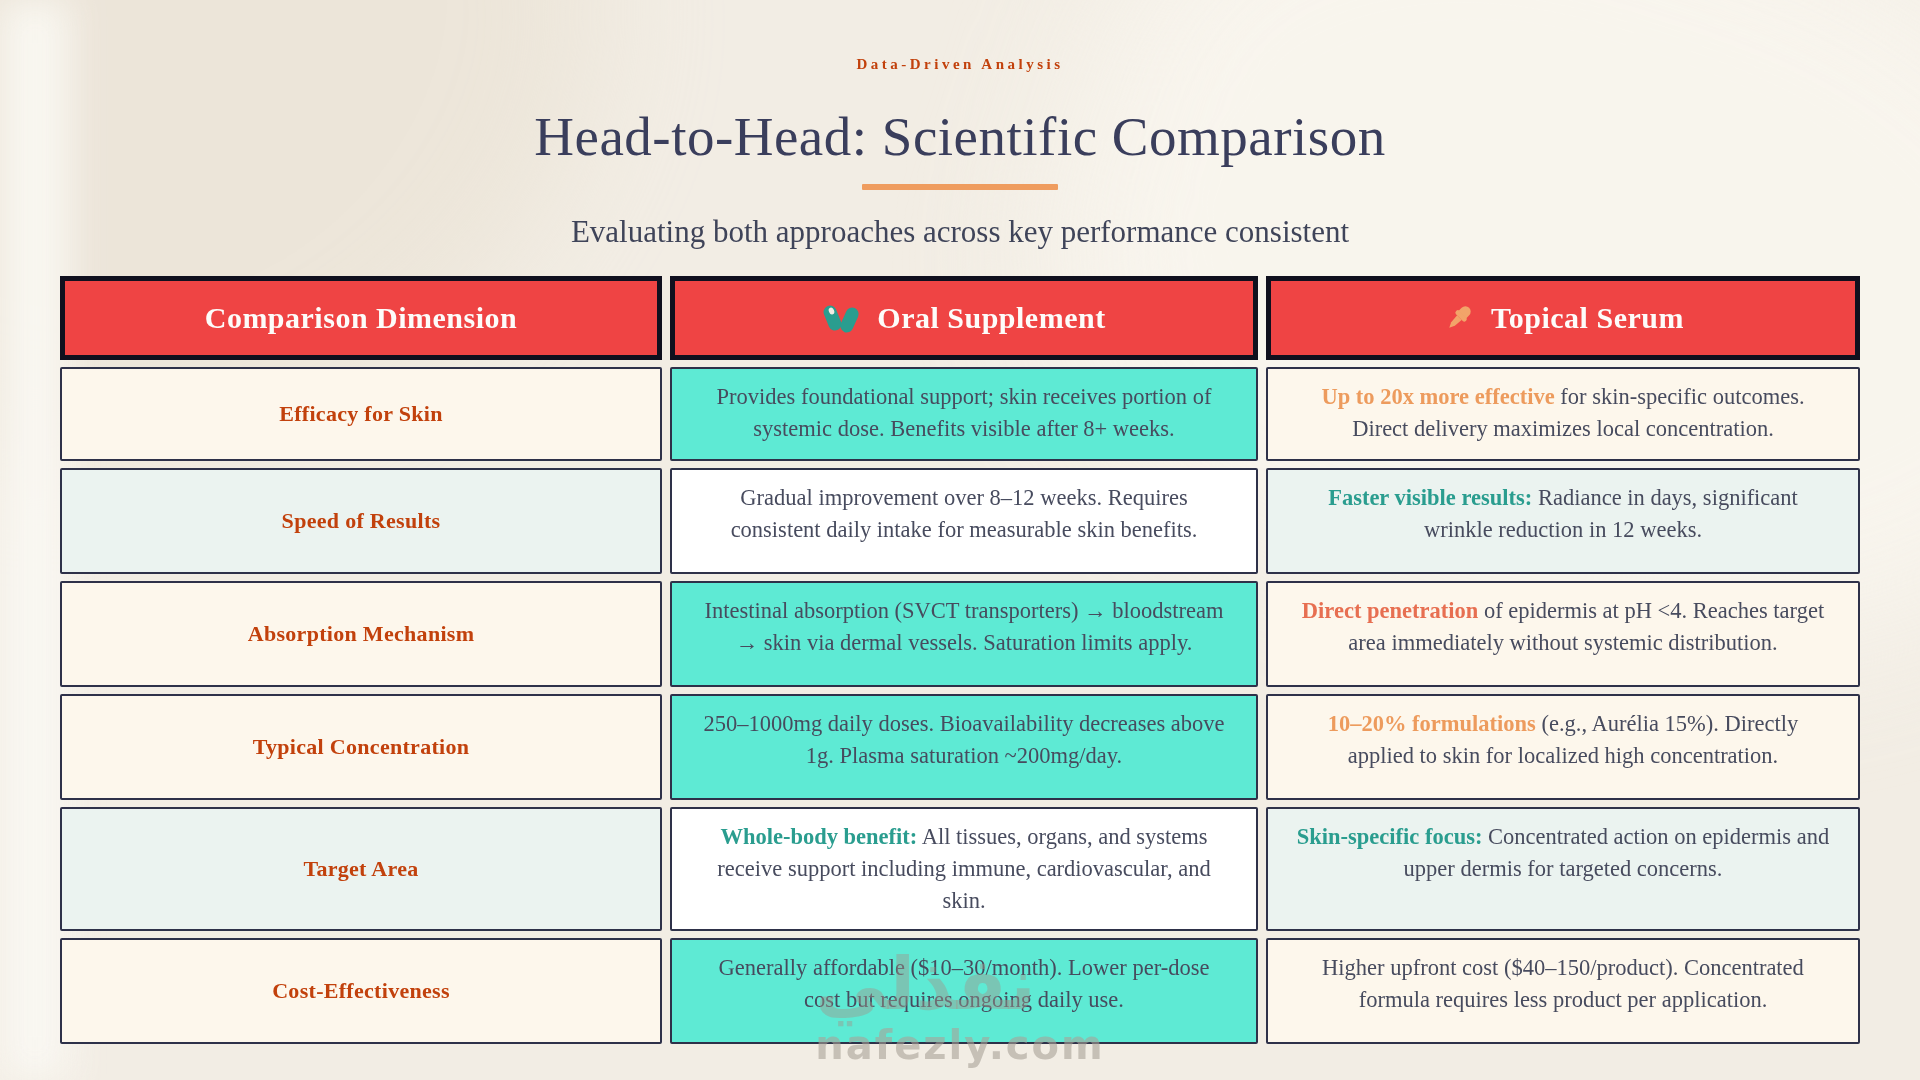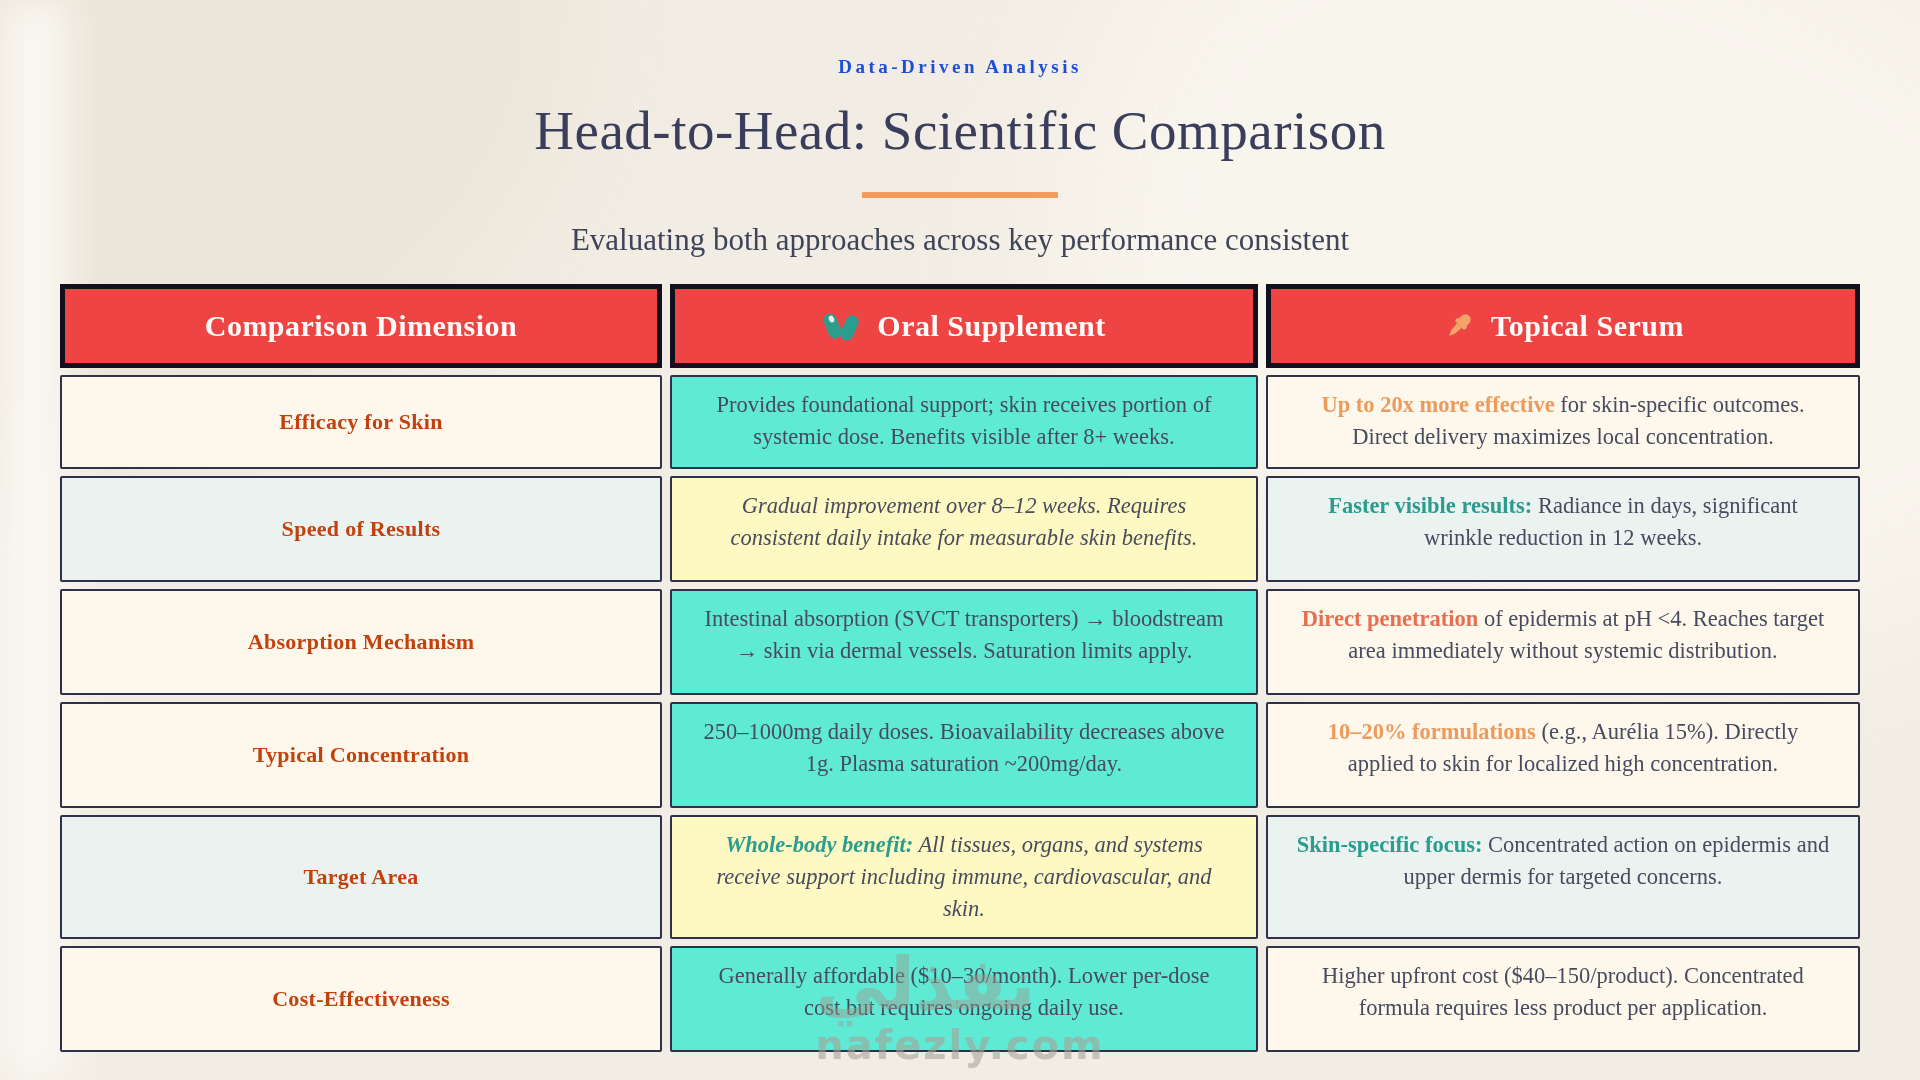--- a/index.html
+++ b/index.html
@@ -14,24 +14,24 @@
   .decor-1 { width: 900px; height: 700px; left: -280px; top: -260px;
              background: #e6ddcd; opacity: .45; border-radius: 50%;
              transform: rotate(-28deg); filter: blur(60px); }
   .decor-2 { width: 1100px; height: 760px; right: -240px; top: -120px;
              background: #faf7f0; opacity: .8; border-radius: 48% 52% 60% 40%;
              transform: rotate(18deg); filter: blur(70px); }
   .decor-3 { width: 70px; height: 1080px; left: 0; top: 0;
              background: #faf8f3; opacity: .9; filter: blur(18px); }
 
   .hero { position: relative; z-index: 1; text-align: center; padding-top: 56px; }
-  .eyebrow { font-size: 19px; font-weight: bold; letter-spacing: 3.5px;
-             color: #1d4ed8; margin-bottom: 21px; }
+  .eyebrow { font-size: 15px; font-weight: bold; letter-spacing: 3.5px;
+             color: #c2410c; margin-bottom: 32px; }
   .page-title { font-size: 55px; font-weight: 500; color: #3A3E5C;
-                letter-spacing: .5px; margin-bottom: 30px; }
+                letter-spacing: .5px; margin-bottom: 16px; }
   .title-underline { width: 196px; height: 6px; background: #EF9C5E;
                      margin: 0 auto 24px auto; border-radius: 1px; }
   .subtitle { font-size: 31px; color: #3F4459; }
 
   .comparison-table {
     position: relative; z-index: 1;
     width: 1800px; margin: 26px auto 0 auto;
     display: grid;
     grid-template-columns: 602px 588px 594px;
     column-gap: 8px; row-gap: 7px;
@@ -59,21 +59,21 @@
   .comparison-table > .cell:nth-child(-n+6) { min-height: 94px; }
 
   .dim-cell { font-size: 22px; font-weight: bold; color: #c2410c; letter-spacing: .3px; }
   .text-cell { font-size: 22.5px; color: #474B5E; line-height: 1.42; display: block; }
   .text-cell .inner { display: inline; }
   .lead { font-weight: bold; }
 
   .bg-cream { background: #FDF7EC; }
   .bg-mint { background: #EBF3F0; }
   .bg-cream-light { background: #5eead4; }
-  .bg-mint-light { background: #fef9c3; font-style: italic; }
+  .bg-mint-light { background: #ffffff; }
 
   .watermark {
     position: absolute; z-index: 3; left: 50%; top: 948px;
     transform: translateX(-50%);
     text-align: left; pointer-events: none;
     font-family: "DejaVu Sans", sans-serif;
   }
   .watermark-logo { font-size: 72px; font-weight: bold;
                     color: rgba(158,152,143,.45); line-height: 1; }
   .watermark-site { font-size: 40px; font-weight: bold; letter-spacing: 2px;

